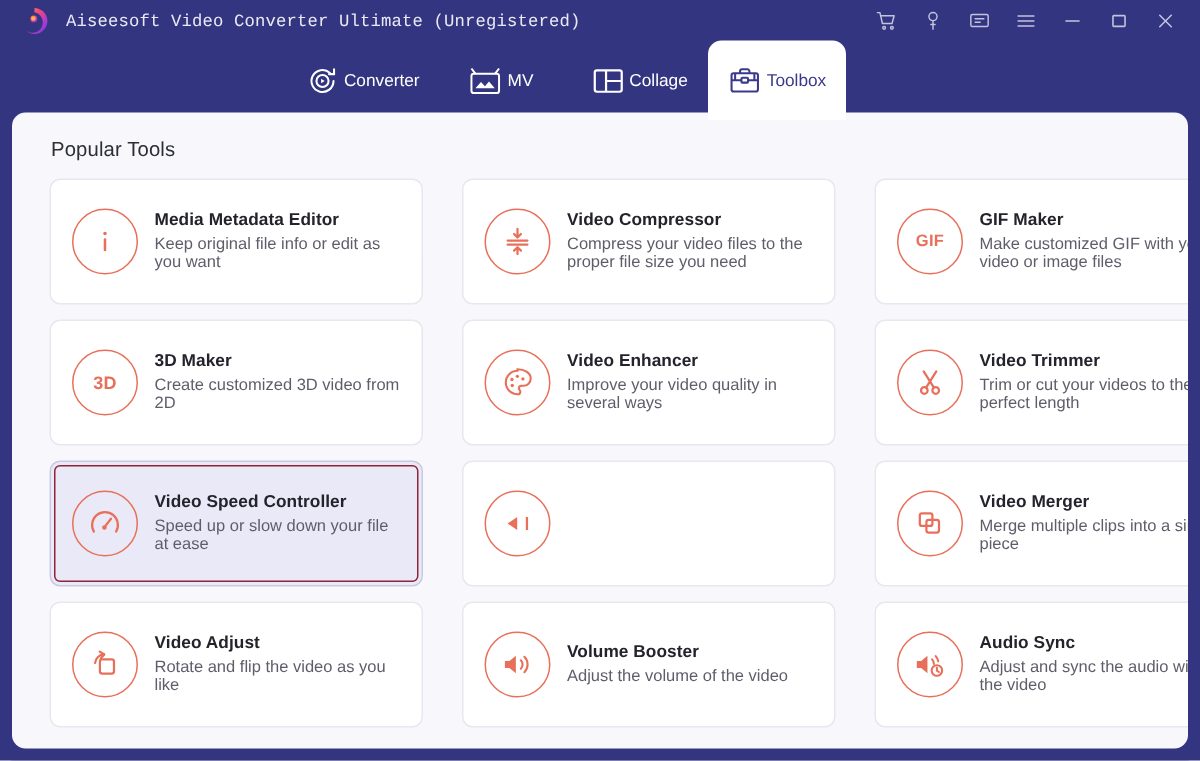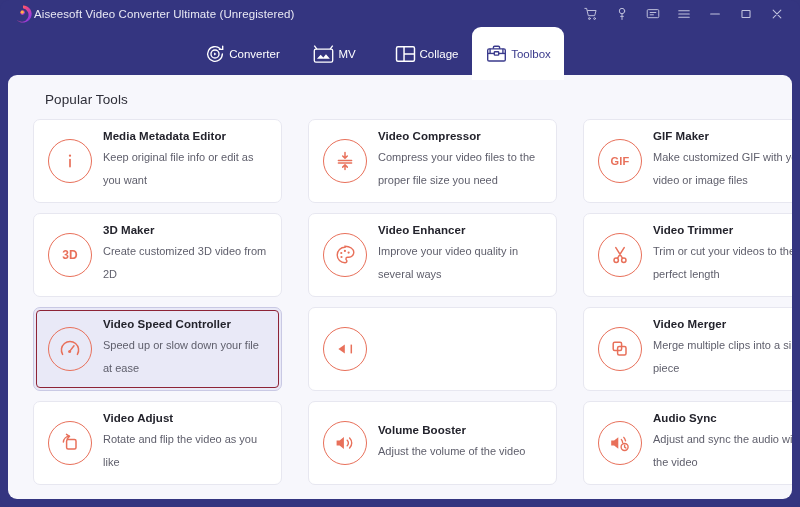--- a/index.html
+++ b/index.html
@@ -30,24 +30,26 @@
     display: flex;
     align-items: center;
     z-index: 6;
   }
   .logo-wrap {
     margin-left: 12px;
     width: 22px; height: 22px;
     display: flex; align-items: center; justify-content: center;
   }
   .app-title {
+    margin-left: 10px;
     color: #e9e9f4;
     font-size: 11.5px;
     letter-spacing: .1px;
     white-space: nowrap;
+    font-family: Liberation Mono, monospace;
   }
   .win-actions {
     margin-left: auto;
     display: flex;
     align-items: center;
     gap: 9px;
     padding-right: 12px;
   }
   .win-icon {
     width: 22px; height: 22px;
@@ -104,21 +106,21 @@
     background: #f7f7fc;
     border-radius: 9px 9px 9px 9px;
     z-index: 4;
     padding: 0;
     overflow: hidden;
   }
 
   .section-title {
     font-size: 13.5px;
     color: #2e2e38;
-    padding: 17px 0 0 37px;
+    padding: 17px 0 0 26px;
     letter-spacing: .1px;
   }
 
   .grid {
     display: grid;
     grid-template-columns: repeat(3, 249px);
     gap: 10px 26px;
     padding: 12px 0 0 25px;
   }
 
@@ -176,21 +178,21 @@
   .card-title {
     font-size: 11.5px;
     font-weight: bold;
     color: #23232c;
     margin-bottom: 4px;
     letter-spacing: .05px;
   }
   .card-desc {
     font-size: 11px;
     color: #5e5e6b;
-    line-height: 23px;
+    line-height: 12px;
     max-width: 176px;
   }
 </style>
 </head>
 <body>
 
 <div class="app-window">
 
   <div class="titlebar">
     <div class="logo-wrap">

